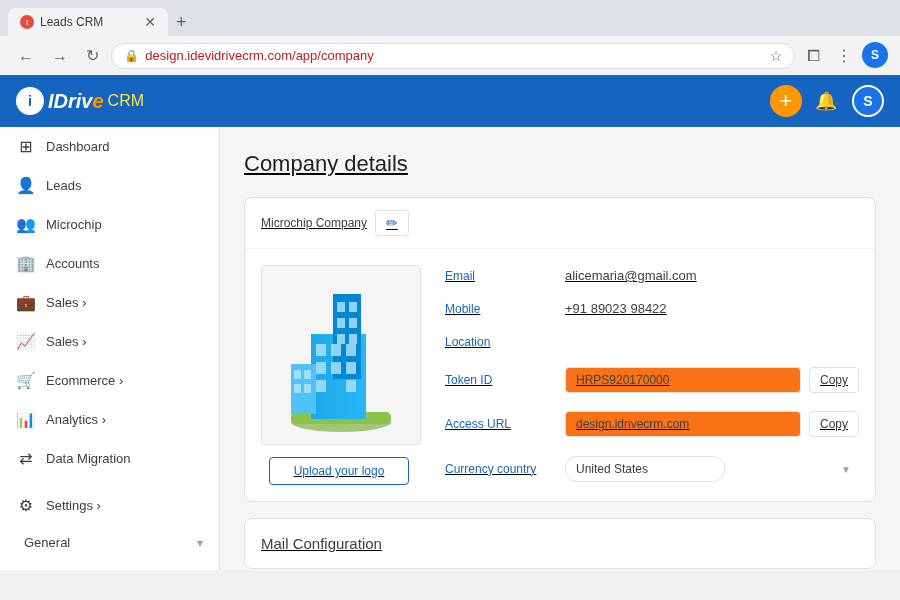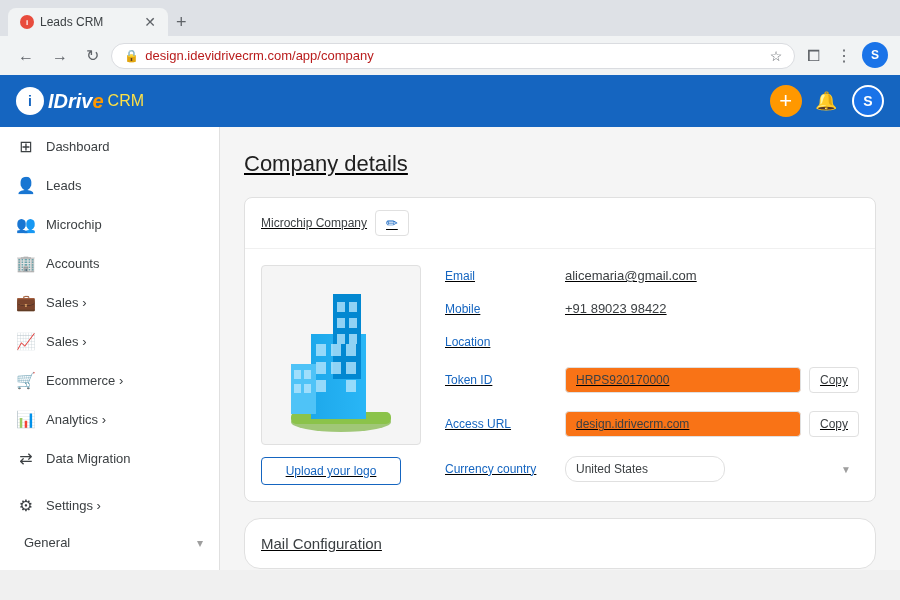--- a/index.html
+++ b/index.html
@@ -45,31 +45,31 @@
     .page-title { font-size: 22px; font-weight: 400; color: #212121; margin-bottom: 20px; }
 
     
     .card { background: white; border-radius: 8px; border: 1px solid #e0e0e0; margin-bottom: 16px; }
     .card-header { display: flex; align-items: center; padding: 12px 16px; border-bottom: 1px solid #f0f0f0; gap: 8px; }
     .company-name-tab { font-size: 12px; font-weight: 500; color: #3c4043; }
     .edit-btn { background: white; border: 1px solid #e0e0e0; border-radius: 4px; padding: 4px 10px; cursor: pointer; color: #1565c0; font-size: 14px; display: flex; align-items: center; gap: 4px; }
     .card-body { display: flex; padding: 16px; gap: 24px; }
     .logo-section { width: 160px; flex-shrink: 0; }
     .logo-box { width: 160px; height: 180px; background: #f5f5f5; border: 1px solid #e0e0e0; border-radius: 4px; display: flex; align-items: center; justify-content: center; margin-bottom: 12px; overflow: hidden; }
-    .upload-btn { width: 140px; border: 1px solid #1565c0; background: white; color: #1565c0; border-radius: 4px; padding: 6px 12px; cursor: pointer; font-size: 12px; text-align: center; display: block; }
+    .upload-btn { width: 140px; border: 1px solid #1565c0; background: white; color: #1565c0; border-radius: 4px; padding: 6px 12px; cursor: pointer; font-size: 12px; text-align: center; display: block; margin-left: 8px; }
     .details-section { flex: 1; display: grid; grid-template-columns: 1fr; gap: 12px; }
     .detail-row { display: grid; grid-template-columns: 120px 1fr; align-items: center; }
     .detail-label { color: #1565c0; font-size: 12px; }
     .detail-value { color: #3c4043; font-size: 13px; }
     .detail-with-copy { display: flex; align-items: center; gap: 8px; }
     .copy-field { background: #f97316; border: 1px solid #e0e0e0; border-radius: 4px; padding: 5px 10px; font-size: 12px; color: #3c4043; flex: 1; }
     .copy-btn { background: white; border: 1px solid #e0e0e0; border-radius: 4px; padding: 5px 10px; cursor: pointer; font-size: 12px; color: #3c4043; }
     .select-field { background: white; border: 1px solid #e0e0e0; border-radius: 12px; padding: 5px 28px 5px 10px; font-size: 12px; color: #3c4043; appearance: none; cursor: pointer; min-width: 160px; }
 
-    .mail-config-card { background: white; border-radius: 16px; border: 1px solid #e0e0e0; }
+    .mail-config-card { background: white; border-radius: 8px; border: 1px solid #e0e0e0; }
     .mail-config-header { padding: 16px; font-size: 15px; color: #3c4043; }
 
     
     .building-container { display: flex; align-items: flex-end; justify-content: center; width: 100%; height: 100%; padding: 10px; }
 
     
     .select-wrapper { position: relative; display: inline-block; }
     .select-wrapper::after { content: '▼'; position: absolute; right: 8px; top: 50%; transform: translateY(-50%); font-size: 10px; color: #9e9e9e; pointer-events: none; }
   </style>
 </head>

